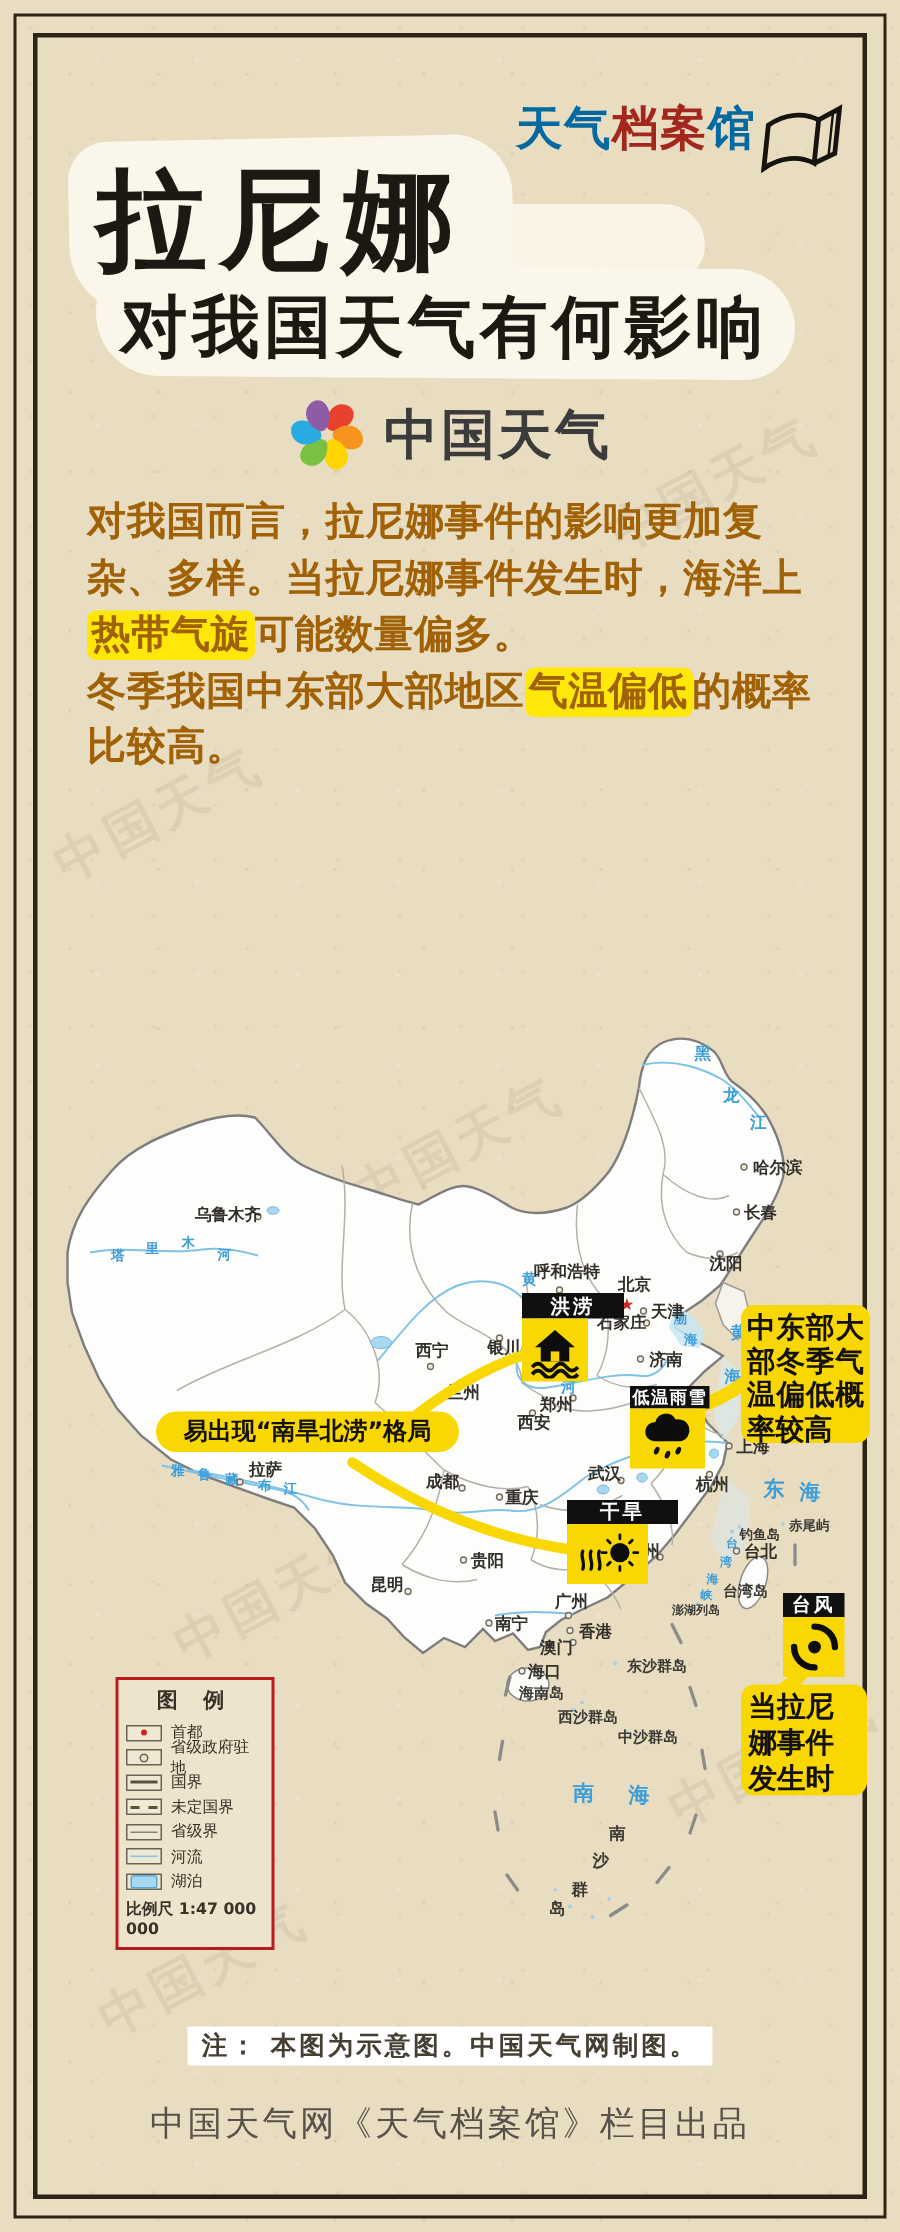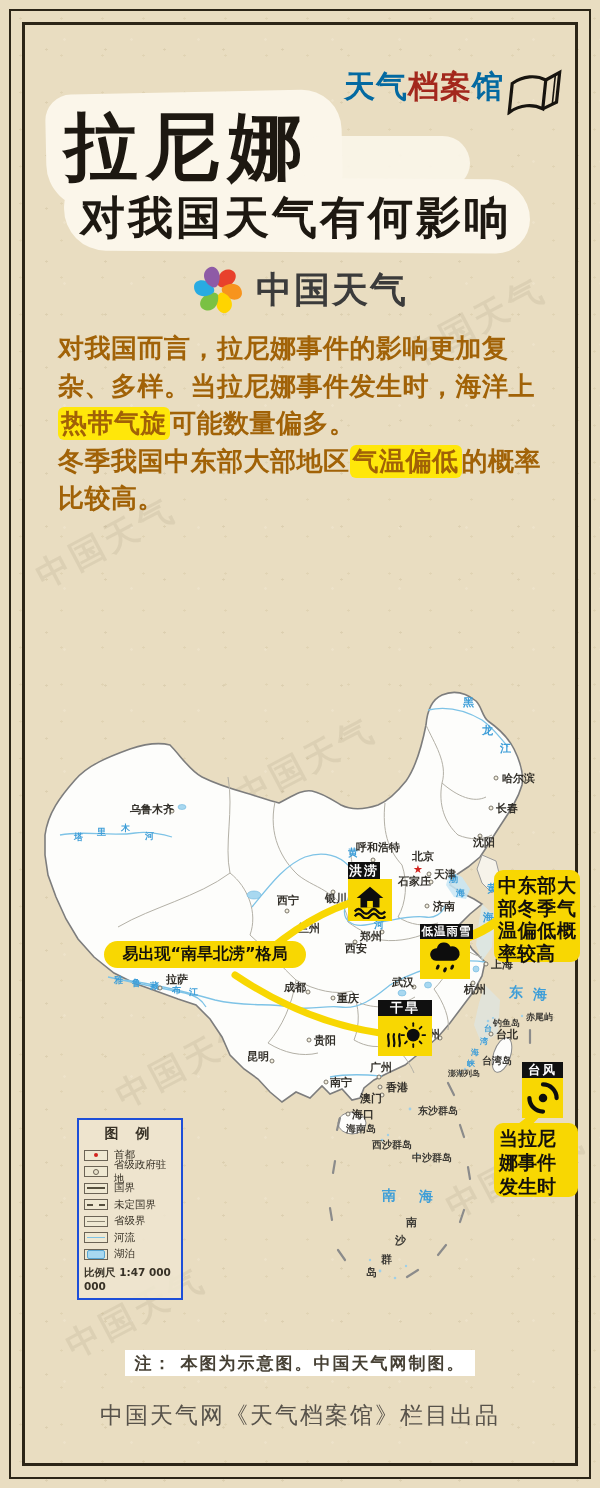--- a/index.html
+++ b/index.html
@@ -61,21 +61,21 @@
   .callout { position:absolute; background:#f8d702; color:#14110c; font-weight:bold; border-radius:9px; }
   .callout.left-co { left:74px; top:256px; width:202px; height:27px; font-size:16px;
     display:flex; align-items:center; justify-content:center; border-radius:14px; letter-spacing:0; }
   .callout.right-co { left:464px; top:185px; width:86px; height:92px; font-size:19px;
     line-height:22.5px; padding:4px 4px; box-sizing:border-box; text-align:justify; }
   .callout.ty-co { left:464px; top:438px; width:84px; height:74px; font-size:19px;
     line-height:24px; padding:3px 5px; box-sizing:border-box; }
 
   
   .legend { position:absolute; left:47px; top:433px; width:106px;
-    border:2px solid #1d4ed8; background:rgba(238,229,207,.88);
+    border:2px solid #b91c1c; background:rgba(238,229,207,.88);
     padding:4px 5px 6px; box-sizing:border-box; color:#373126; }
   .legend .lg-title { text-align:center; font-size:14px; font-weight:bold; letter-spacing:6px; margin:1px 0 4px; }
   .legend .row { display:flex; align-items:center; height:16.5px; }
   .legend .sym { width:24px; height:11px; border:1px solid #6b6355; margin-right:6px;
     display:flex; align-items:center; justify-content:center; box-sizing:border-box; background:#efe8d2; }
   .legend .sym .dot-red { width:4px; height:4px; border-radius:50%; background:#d2231e; }
   .legend .sym .dot-gray { width:4px; height:4px; border-radius:50%; border:1px solid #6b6355; background:#e9e2cc; }
   .legend .sym .line-solid { width:18px; border-top:2px solid #57503f; }
   .legend .sym .line-dash { width:18px; border-top:2px dashed #57503f; }
   .legend .sym .line-thin { width:18px; border-top:1px solid #8b English8472; border-top:1px solid #8b8472; }
@@ -348,21 +348,21 @@
 
       <g fill="none" stroke="#f8d702" stroke-width="7" stroke-linecap="round">
         <path d="M225,277 Q280,228 330,215"></path>
         <path d="M205,290 Q275,337 350,348"></path>
         <path d="M438,252 Q452,247 466,237" stroke-width="9"></path>
         <path d="M505,430 Q497,439 488,444" stroke-width="9"></path>
       </g>
     </svg>
 
     
-    <div class="hz-label" style="left:318px;top:177px;width:32px;height:17px;font-size:13px;">洪涝</div>
+    <div class="hz-label" style="left:318px;top:177px;width:68px;height:17px;font-size:13px;">洪涝</div>
     <div class="hz-box" style="left:318px;top:194px;width:44px;height:42px;">
       <svg width="38" height="38" viewBox="0 0 40 40">
         <path d="M6,18 L20,6 L34,18 L30,18 L30,28 L10,28 L10,18 Z" fill="#0d0d0d"></path>
         <rect x="17" y="21" width="6" height="7" fill="#f8d702"></rect>
         <path d="M4,32 q4,-5 8,0 t8,0 t8,0 t8,0" fill="none" stroke="#0d0d0d" stroke-width="2.6"></path>
         <path d="M4,37 q4,-5 8,0 t8,0 t8,0 t8,0" fill="none" stroke="#0d0d0d" stroke-width="2.6"></path>
       </svg>
     </div>
 
     <div class="hz-label" style="left:390px;top:239px;width:53px;height:15px;font-size:11.5px;letter-spacing:1px;">低温雨雪</div>
@@ -370,21 +370,21 @@
       <svg width="36" height="36" viewBox="0 0 40 40">
         <path d="M10,22 a7,7 0 0 1 1,-14 a8,8 0 0 1 15,-2 a7,7 0 0 1 4,16 Z" fill="#0d0d0d"></path>
         <g fill="#0d0d0d">
           <ellipse cx="12" cy="29" rx="1.8" ry="3" transform="rotate(25 12 29)"></ellipse>
           <ellipse cx="20" cy="32" rx="1.8" ry="3" transform="rotate(25 20 32)"></ellipse>
           <ellipse cx="28" cy="29" rx="1.8" ry="3" transform="rotate(25 28 29)"></ellipse>
         </g>
       </svg>
     </div>
 
-    <div class="hz-label" style="left:348px;top:315px;width:54px;height:16px;font-size:13px;font-family:Liberation Mono, monospace;">干旱</div>
+    <div class="hz-label" style="left:348px;top:315px;width:74px;height:16px;font-size:13px;font-family:Liberation Mono, monospace;">干旱</div>
     <div class="hz-box" style="left:348px;top:331px;width:54px;height:40px;">
       <svg width="44" height="34" viewBox="0 0 48 36">
         <g fill="none" stroke="#0d0d0d" stroke-width="2.4" stroke-linecap="round">
           <path d="M6,16 c-2,4 2,8 0,13"></path>
           <path d="M12,16 c-2,4 2,8 0,13"></path>
           <path d="M18,16 c-2,4 2,8 0,13"></path>
         </g>
         <circle cx="33" cy="17" r="7" fill="#0d0d0d"></circle>
         <g stroke="#0d0d0d" stroke-width="2" stroke-linecap="round">
           <line x1="33" y1="4" x2="33" y2="7"></line>

